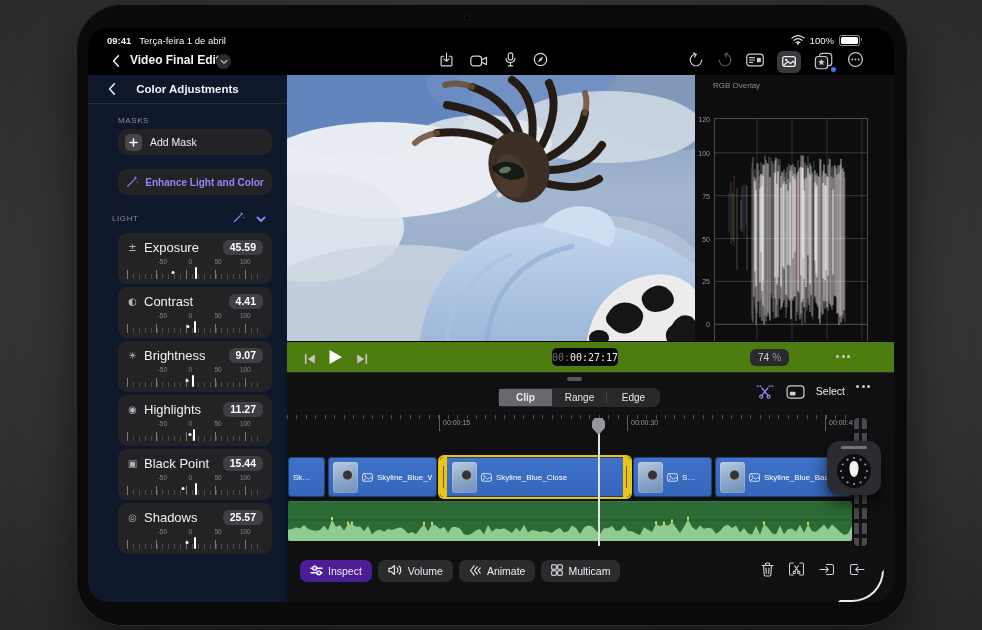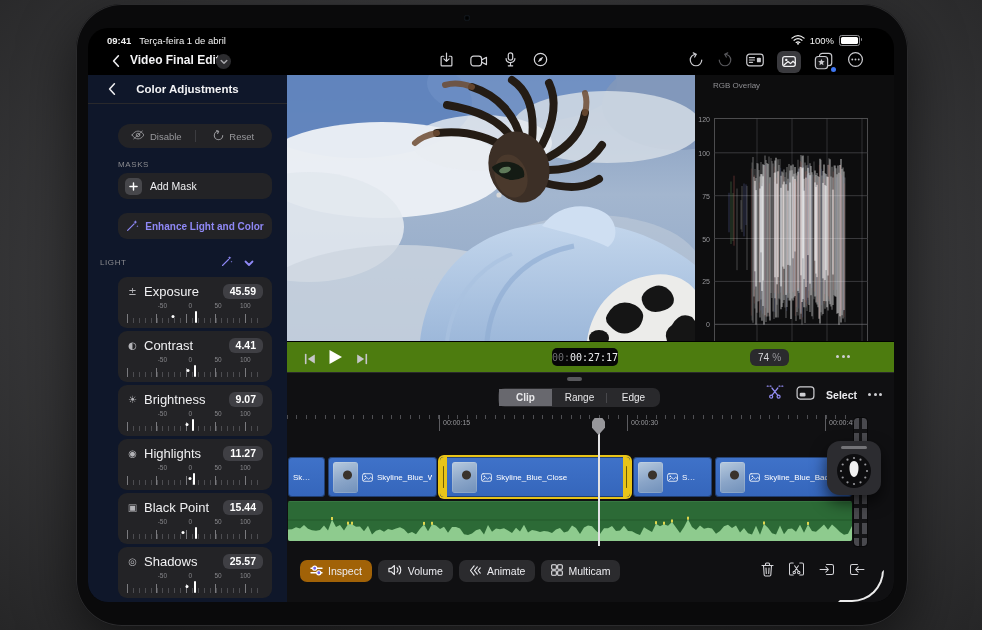--- a/index.html
+++ b/index.html
@@ -35,21 +35,21 @@
   .sb-header{position:relative;height:28px;border-bottom:1px solid #29292c;}
   .sb-hback{position:absolute;left:20px;top:7px;color:#ededf0;}
   .sb-htitle{text-align:center;line-height:28px;font-size:11.5px;font-weight:700;color:#f2f2f4;}
   .seg2{margin:20px 14px 0 30px;width:154px;height:24px;background:#232326;border-radius:12px;display:flex;align-items:center;box-sizing:border-box;}
   .seg2-half{flex:1;display:flex;align-items:center;justify-content:center;gap:5px;color:#98989c;font-size:9.5px;}
   .seg2-div{width:1px;height:12px;background:#3c3c40;}
   .sb-label{margin:12px 0 4px 30px;font-size:8px;letter-spacing:.6px;color:#8c8c90;}
   .row-btn{margin:0 14px 0 30px;width:154px;height:26px;background:#232326;border-radius:9px;display:flex;align-items:center;gap:8px;padding:0 7px;box-sizing:border-box;color:#f0f0f2;font-size:10.5px;}
   .plusbox{width:17px;height:17px;background:#47474b;border-radius:5px;display:flex;align-items:center;justify-content:center;color:#fff;}
   .enhance{margin-top:14px;justify-content:center;color:#8f88f6;font-size:10px;font-weight:600;gap:6px;}
-  .light-row{margin:16px 14px 0 12px;width:154px;height:14px;display:flex;align-items:center;}
+  .light-row{margin:16px 14px 0 24px;width:154px;height:14px;display:flex;align-items:center;}
   .sb-label2{font-size:8px;letter-spacing:.6px;color:#8c8c90;}
   .lr-icons{margin-left:auto;display:flex;align-items:center;gap:11px;color:#8f88f6;}
   .cards{margin:8px 14px 0 30px;width:154px;display:flex;flex-direction:column;gap:3px;}
   .card{background:#232326;border-radius:9px;padding:6px 9px 5px 9px;box-sizing:border-box;}
   .card-top{display:flex;align-items:center;gap:6px;height:16px;}
   .s-glyph{font-family:"DejaVu Sans",sans-serif;font-size:10px;color:#b4b4b8;width:11px;text-align:center;}
   .s-name{font-size:13px;color:#f0f0f2;}
   .s-val{margin-left:auto;background:#3f3f44;border-radius:6px;padding:1.5px 7px;font-size:10.5px;font-weight:700;color:#fff;}
   .s-scale{position:relative;height:9px;margin-top:2px;font-size:6.5px;color:#86868a;}
   .s-scale span{position:absolute;transform:translateX(-50%);top:1px;}
@@ -73,21 +73,21 @@
   
   .timeline{position:absolute;left:199px;top:344px;width:607px;height:230px;background:#101012;border-top:1px solid #2a2a2c;box-sizing:border-box;}
   .drag-handle{position:absolute;left:280px;top:4px;width:15px;height:3.5px;border-radius:2px;background:#58585c;}
   .tl-title{position:absolute;left:13px;top:12px;}
   .tl-name{font-size:11px;font-weight:700;color:#f2f2f4;}
   .tl-info{font-size:9.5px;color:#96969a;margin-top:2px;}
   .modes{position:absolute;left:211px;top:15px;width:162px;height:19px;background:#29292c;border-radius:7px;display:flex;align-items:center;}
   .mode{flex:1;text-align:center;font-size:10px;color:#e8e8ea;line-height:19px;border-radius:0;}
   .mode.sel{background:#68686e;margin:1px;line-height:17px;font-weight:600;}
   .mode-div{width:1px;height:10px;background:#48484c;}
-  .tl-hdr-right{position:absolute;right:12px;top:12px;display:flex;align-items:center;gap:11px;color:#ceced2;font-weight:bold;}
+  .tl-hdr-right{position:absolute;right:24px;top:12px;display:flex;align-items:flex-start;gap:11px;color:#ceced2;}
   .sel-label{font-size:10.5px;color:#ececf0;}
   .ruler{position:absolute;left:0;top:42px;width:607px;height:18px;overflow:hidden;}
   .ruler::before{content:"";position:absolute;left:0;top:0;width:567px;height:4px;background:repeating-linear-gradient(90deg,#4e4e52 0 1px,transparent 1px 9.45px);}
   .rlabel{position:absolute;top:0;height:16px;border-left:1px solid #5c5c60;padding-left:3px;font-size:7px;color:#97979b;line-height:15px;}
   .lane{position:absolute;left:0;top:84px;width:607px;height:40px;}
   .clip{position:absolute;top:0;height:40px;background:linear-gradient(#3f72c9,#3566bb);border-radius:4px;display:flex;align-items:center;gap:4px;padding:0 5px;box-sizing:border-box;overflow:hidden;box-shadow:inset 0 0 0 1px rgba(0,0,0,.4);}
   .thumb{width:25px;height:31px;border-radius:3px;flex-shrink:0;background:radial-gradient(circle at 58% 42%,#3a332c 0 4px,rgba(58,51,44,0) 5px),linear-gradient(160deg,#b7cade 0%,#8aa5c8 55%,#7090ba 100%);box-shadow:inset 0 0 0 .5px rgba(255,255,255,.3);}
   .clip-label{font-size:8px;color:#fff;white-space:nowrap;overflow:hidden;}
   .pic-ic{color:rgba(255,255,255,.9);flex-shrink:0;display:flex;}
   .clip.sel{box-shadow:0 0 0 2px #e8c418,inset 0 0 0 1px rgba(0,0,0,.4);padding-left:12px;}
@@ -98,21 +98,21 @@
   .audio{position:absolute;left:1px;top:128px;width:564px;height:40px;background:#2c6a36;border-radius:2px;overflow:hidden;}
   .ph-line{position:absolute;left:311px;top:45px;width:1.5px;height:128px;background:#e2e2e4;z-index:30;}
   .ph-hdl{position:absolute;left:305px;top:45px;width:13px;height:17px;background:#97979b;z-index:31;clip-path:polygon(20% 0,80% 0,100% 20%,100% 58%,50% 100%,0 58%,0 20%);}
   .ztrack{position:absolute;left:567px;top:45px;width:13px;height:128px;border-radius:3px;background:repeating-linear-gradient(180deg,#49494e 0 11px,#141416 11px 15px);outline:1px solid #09090a;}
   .ztrack::after{content:"";position:absolute;left:5px;top:0;width:3px;height:100%;background:#141416;}
   .jog{position:absolute;left:540px;top:68px;width:54px;height:54px;background:#2c2c30;border-radius:13px;box-shadow:0 7px 16px rgba(0,0,0,.65);z-index:40;}
   .jog-grip{position:absolute;top:5px;left:50%;transform:translateX(-50%);width:26px;height:3px;border-radius:2px;background:#737377;}
   .jog svg{position:absolute;left:9px;top:12px;}
   .tbar{position:absolute;left:0;top:183px;width:607px;height:30px;display:flex;align-items:center;padding-left:13px;gap:6px;box-sizing:border-box;}
   .tool{height:22px;border-radius:7px;background:#2b2b2e;color:#ececf0;font-size:10.5px;display:inline-flex;align-items:center;gap:5px;padding:0 10px;}
-  .tool.active{background:#a16207;}
+  .tool.active{background:#4c1d95;}
   .tbar-right{margin-left:auto;display:flex;align-items:center;gap:14px;padding-right:29px;color:#d4d4d8;}
   .glint{position:absolute;right:10px;bottom:0;width:42px;height:28px;border:2.5px solid transparent;border-right-color:rgba(255,255,255,.92);border-bottom-color:rgba(255,255,255,.92);border-radius:0 0 34px 0;filter:blur(.4px);}
   .sc-title{font-size:8px;fill:#8e8e92;}
   .sc-tick{font-size:7px;fill:#97979b;}
   svg .st{stroke:currentColor;stroke-width:1.3;fill:none;stroke-linecap:round;stroke-linejoin:round;}
 </style>
 </head>
 <body>
 
 <div class="stage">
@@ -217,40 +217,20 @@
               </svg></span>
       </div>
     </div>
 
     <aside class="sidebar">
       <div class="sb-header">
         <span class="sb-hback"><svg width="8" height="14" viewBox="0 0 10 16">
                 <path class="st" style="stroke-width:2" d="M8 1.5 L2 8 L8 14.5"></path>
               </svg></span>
         <div class="sb-htitle">Color Adjustments</div>
-      </div>
-      <div class="seg2">
-        <div class="seg2-half">
-          <span><svg width="14" height="10" viewBox="0 0 18 12">
-                  <g class="st" style="stroke-width:1.1">
-                    <path d="M1.5 6 C3.5 2.2 6.8 1 9 1 C11.2 1 14.5 2.2 16.5 6 C14.5 9.8 11.2 11 9 11 C6.8 11 3.5 9.8 1.5 6 Z"></path>
-                    <circle cx="9" cy="6" r="2.3"></circle>
-                    <path d="M3.5 11 L14.5 1"></path>
-                  </g>
-                </svg></span>
-          <span>Disable</span>
-        </div>
-        <div class="seg2-div"></div>
-        <div class="seg2-half">
-          <span><svg width="11" height="11" viewBox="0 0 12 12">
-                  <path class="st" style="stroke-width:1.2" d="M10.6 6 A4.6 4.6 0 1 1 6 1.4"></path>
-                  <path class="st" style="stroke-width:1.2" d="M3.9 0.4 L6.2 1.5 L5 3.8"></path>
-                </svg></span>
-          <span>Reset</span>
-        </div>
       </div>
       <div class="sb-label">MASKS</div>
       <div class="row-btn">
         <span class="plusbox">
               <svg width="9" height="9" viewBox="0 0 10 10">
                 <path class="st" style="stroke-width:1.6" d="M5 1 V9 M1 5 H9"></path>
               </svg>
             </span>
         <span>Add Mask</span>
       </div>

